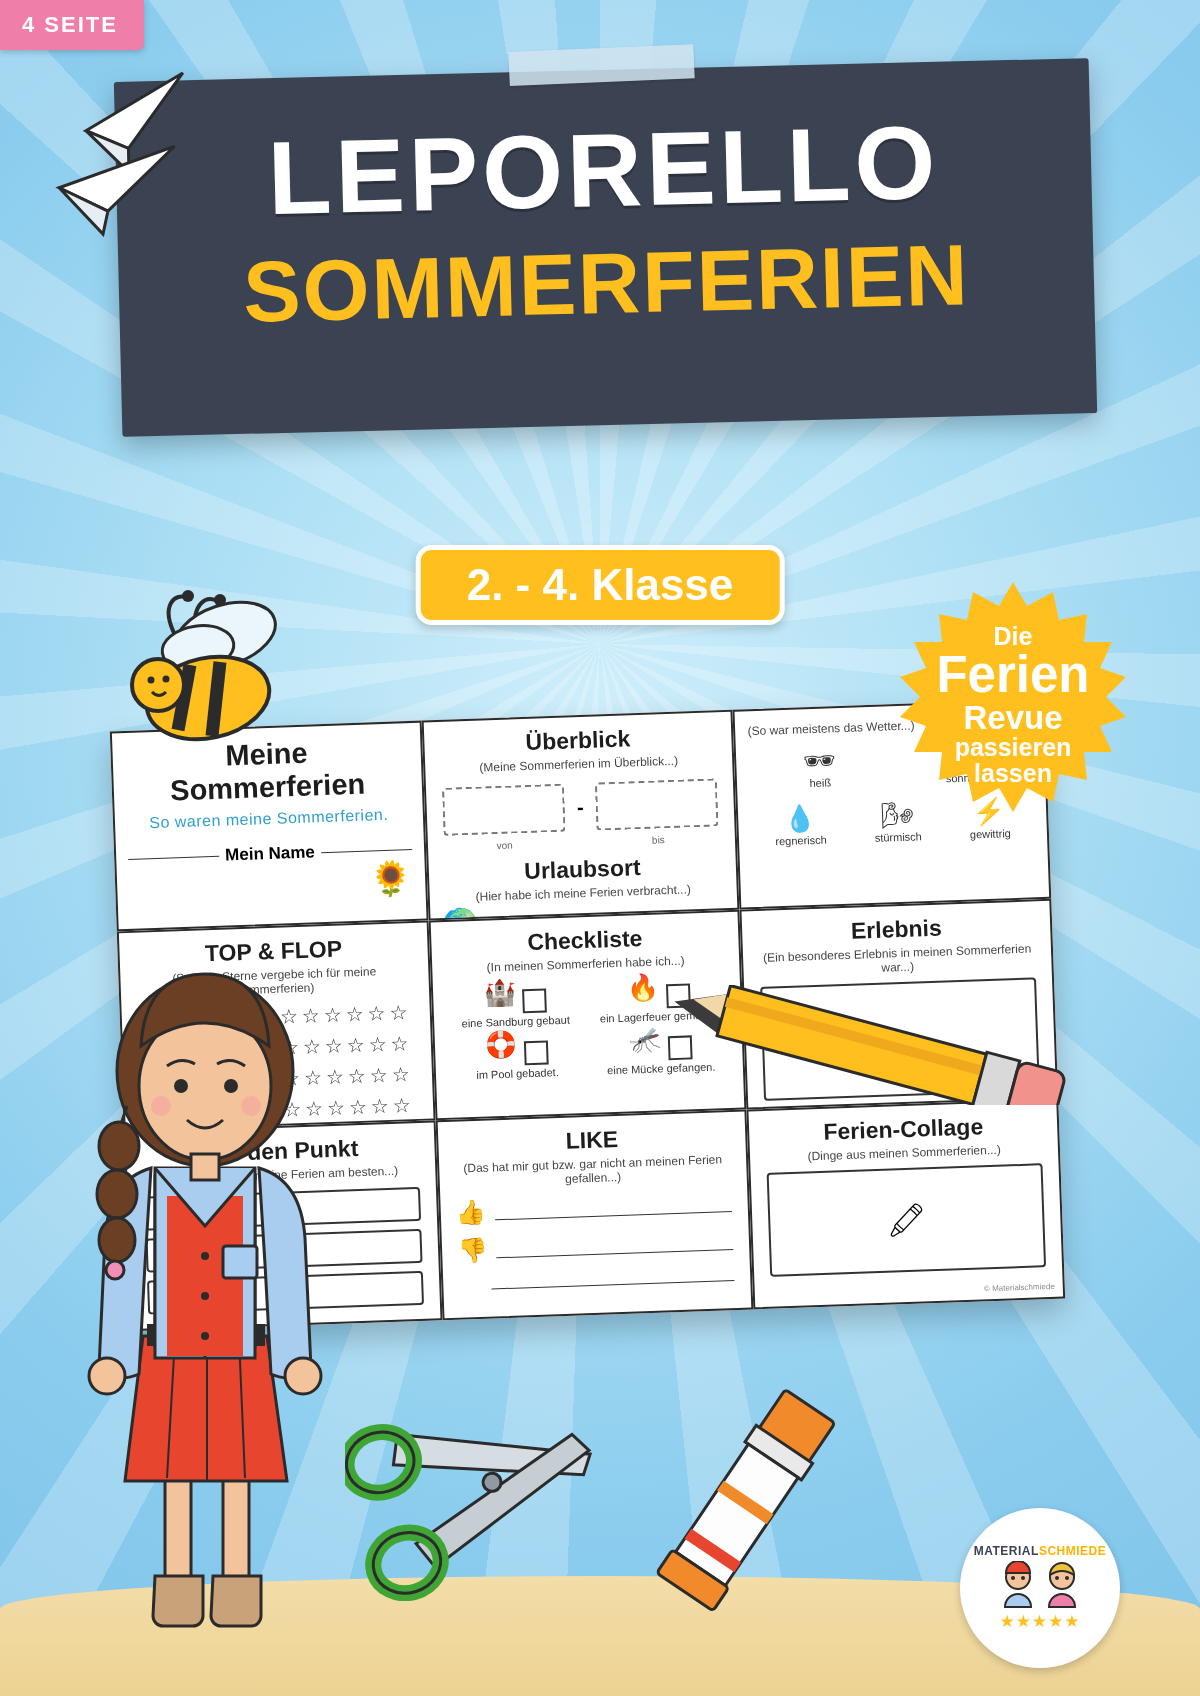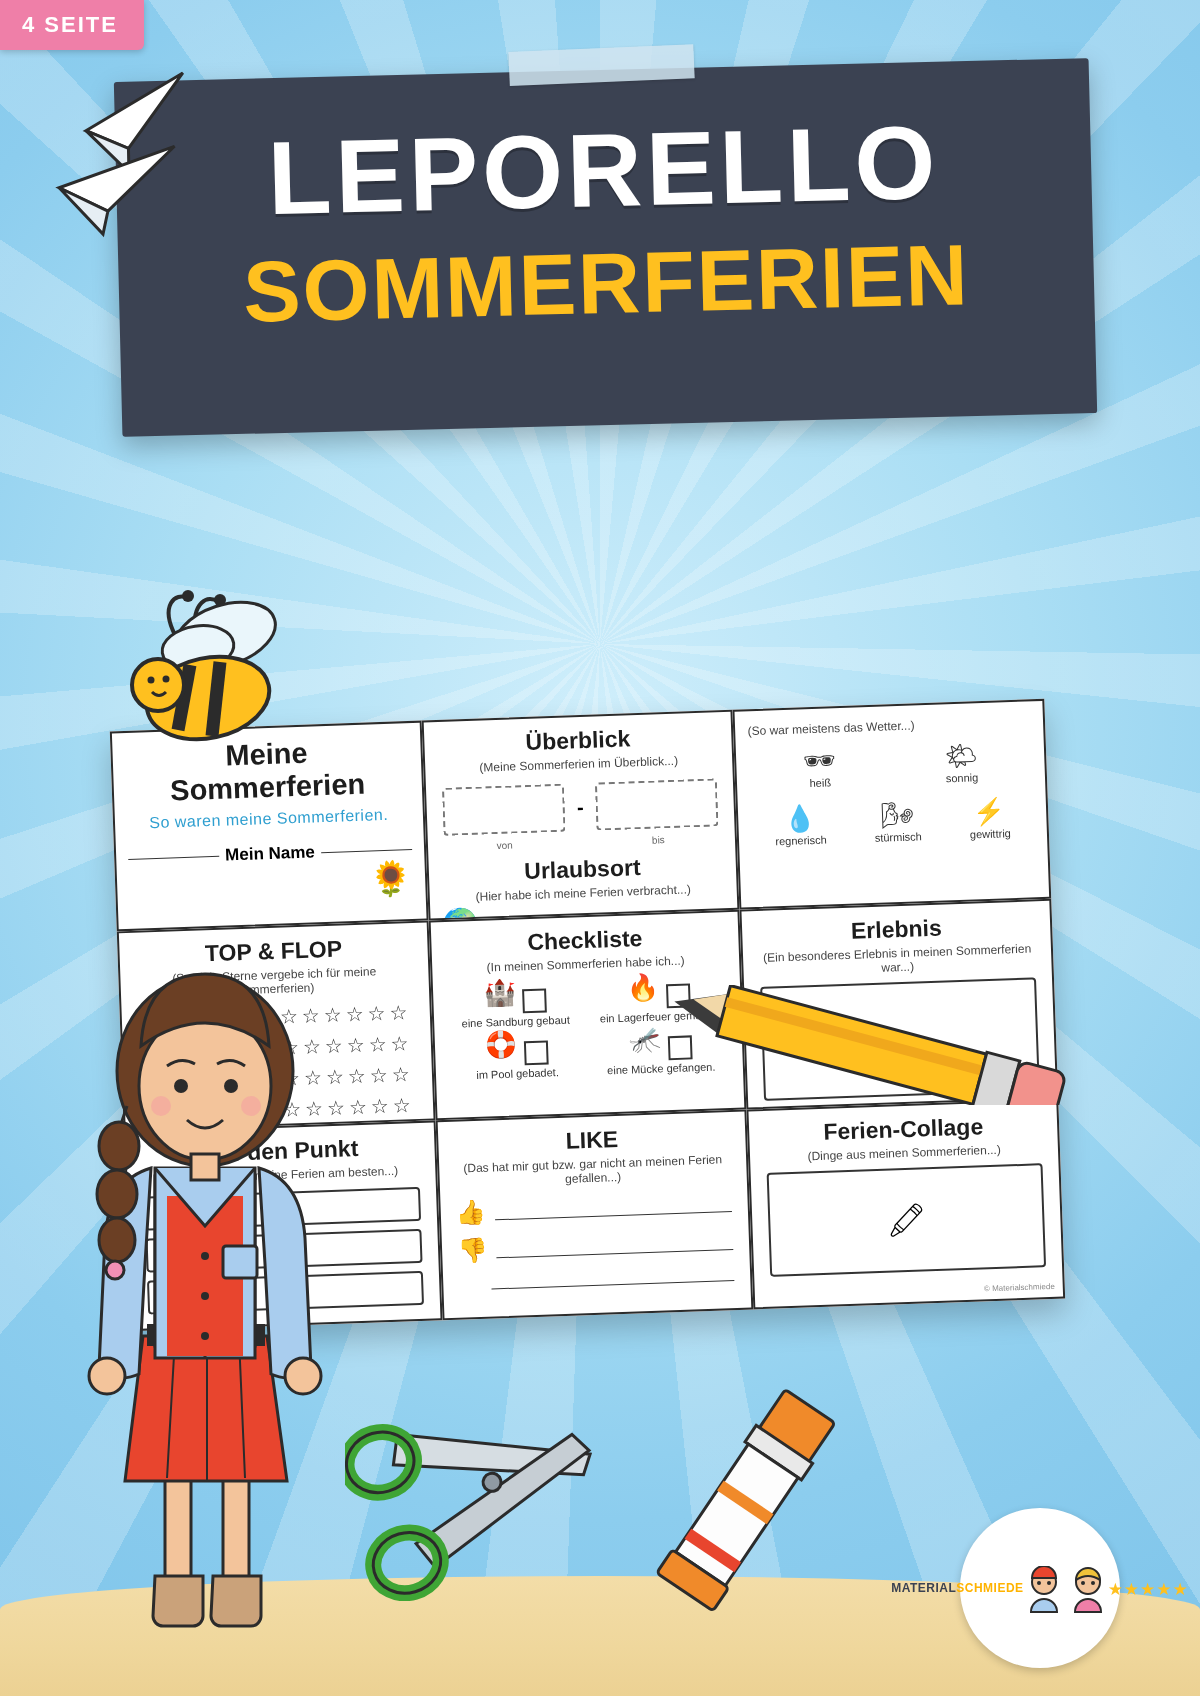--- a/index.html
+++ b/index.html
@@ -114,21 +114,21 @@
   .scissors{position:absolute;left:345px;bottom:95px;width:290px;height:230px;z-index:24;}
   .glue{position:absolute;left:620px;bottom:70px;width:250px;height:250px;z-index:23;}
   
   .bee{position:absolute;left:120px;top:580px;width:180px;height:200px;z-index:25;}
   
   .planes{position:absolute;left:45px;top:60px;width:180px;height:180px;z-index:16;}
 
   
   .logo{position:absolute;right:80px;bottom:28px;width:160px;height:160px;z-index:26;
     background:#fff;border-radius:50%;box-shadow:0 3px 8px rgba(0,0,0,.2);
-    display:flex;align-items:center;justify-content:center;}
+    display:flex;flex-direction:column;align-items:center;justify-content:center;}
   .logo .lt{font-size:12px;letter-spacing:.5px;color:#3b4252;font-weight:bold;}
   .logo .lt .y{color:#ffb300;}
   .logo .stars5{color:#ffc01f;font-size:17px;letter-spacing:1px;margin-top:2px;}
   .faces{display:flex;gap:4px;margin-top:3px;}
 </style>
 </head>
 <body>
 
 <div class="page">
   <div class="rays"></div>
@@ -148,21 +148,34 @@
   </div>
 
   <div class="ribbon">4 SEITE</div>
 
   <div class="board">
     <div class="tape"></div>
     <div class="title1">LEPORELLO</div>
     <div class="title2">SOMMERFERIEN</div>
   </div>
 
-
+  <div class="klasse">2. - 4. Klasse</div>
+
+  <div class="burst">
+    <svg viewBox="0 0 250 250" width="250" height="250">
+      <polygon fill="#ffc01f" points="125,2 139,26 165,12 171,40 199,34 196,62 224,62 212,88 238,97 218,117 238,137 212,146 224,172 196,172 199,200 171,194 165,222 139,208 125,232 111,208 85,222 79,194 51,200 54,172 26,172 38,146 12,137 32,117 12,97 38,88 26,62 54,62 51,34 79,40 85,12 111,26"></polygon>
+    </svg>
+    <div class="btext">
+      <div class="b1">Die</div>
+      <div class="b2">Ferien</div>
+      <div class="b3">Revue</div>
+      <div class="b4">passieren</div>
+      <div class="b5">lassen</div>
+    </div>
+  </div>
 
   <div class="sheets">
 
     <div class="cell">
       <div class="c-title big">Meine</div>
       <div class="c-title big">Sommerferien</div>
       <div class="c-hand">So waren meine Sommerferien.</div>
       <div style="display:flex;align-items:center;gap:6px;margin-top:16px;">
         <div style="flex:1;border-bottom:1.6px solid #333;height:1px;"></div>
         <div style="font-size:17px;font-weight:bold;">Mein Name</div>

